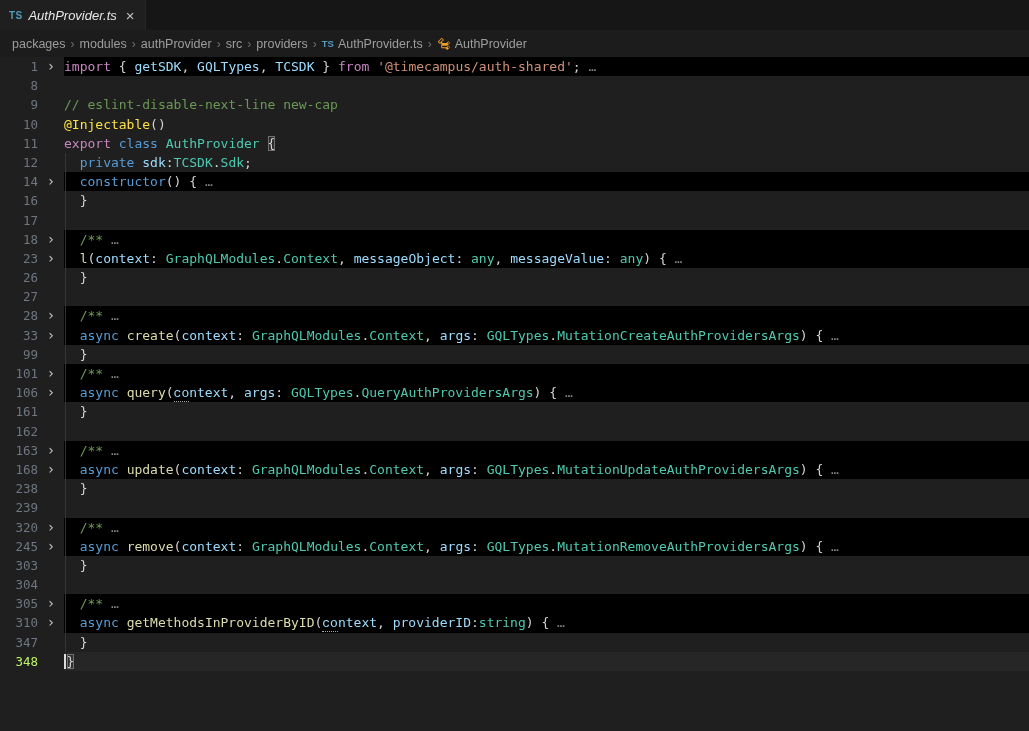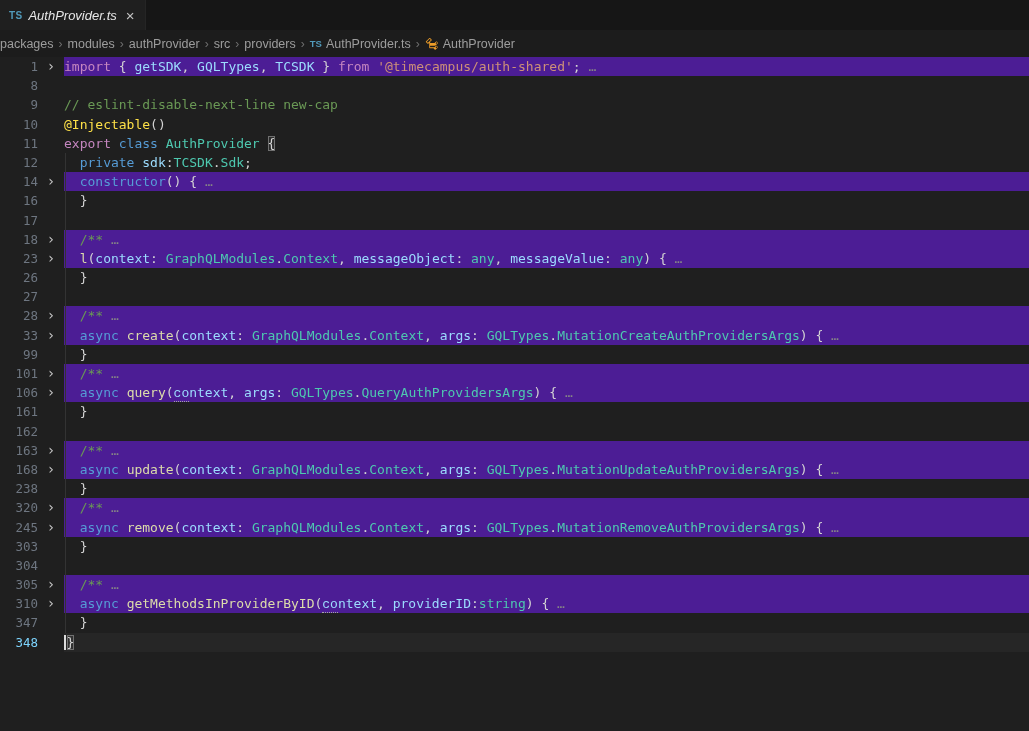--- a/index.html
+++ b/index.html
@@ -14,39 +14,39 @@
     width:146px;box-sizing:border-box;background:#1f1f1f;
     display:flex;align-items:center;gap:6px;padding:0 9px;
     border-right:1px solid #252525;
   }
   .tab-icon{color:#519aba;font-weight:700;font-size:10px;letter-spacing:.3px;}
   .tab-title{font-style:italic;font-size:13px;color:#e7e7e7;white-space:nowrap;}
   .tab-close{color:#c5c5c5;font-size:15px;line-height:15px;margin-left:3px;}
   
   .breadcrumb{
     height:27px;background:#1c1c1c;display:flex;align-items:center;
-    font-size:12.5px;color:#9d9d9d;white-space:nowrap;
+    padding-left:12px;font-size:12.5px;color:#9d9d9d;white-space:nowrap;
   }
   .bc-item{display:flex;align-items:center;gap:4px;}
   .bc-sep{color:#6e6e6e;margin:0 5px;font-size:12px;}
   .bc-ts{color:#519aba;font-weight:700;font-size:9.5px;}
   .bc-class-icon svg{display:block;}
   
   .editor{background:#1f1f1f;}
   .line{
     display:flex;height:19.2px;line-height:19.2px;
     font-family:"DejaVu Sans Mono",monospace;font-size:13px;
   }
   .gutter{width:64px;flex:none;display:flex;align-items:center;}
   .num{width:38px;flex:none;text-align:right;color:#6e7681;font-size:12.5px;}
   .chev{width:26px;flex:none;text-align:center;color:#c5c5c5;font-size:14px;}
   .code{flex:1;white-space:pre;position:relative;}
-  .line.hl .code{background:#4c1d95;}
+  .line.hl .code{background:#000000;}
   .line.active .code{background:#262626;}
-  .line.active .num{color:#7dd3fc;}
+  .line.active .num{color:#bef264;}
   .guide{position:absolute;left:1px;top:0;bottom:0;width:1px;background:#333333;}
   
   .tk-kwc{color:#C586C0;}
   .tk-kw{color:#569CD6;}
   .tk-type{color:#4EC9B0;}
   .tk-fn{color:#DCDCAA;}
   .tk-var{color:#9CDCFE;}
   .tk-str{color:#CE9178;}
   .tk-com{color:#6A9955;}
   .tk-pn{color:#D4D4D4;}
@@ -266,20 +266,27 @@
         </span>
         <span class="code"><span class="guide"></span><span class="tk-sp">  </span><span class="tk-kw">async</span><span class="tk-pn"> </span><span class="tk-fn">update</span><span class="tk-pn">(</span><span class="tk-var">context</span><span class="tk-pn">: </span><span class="tk-type">GraphQLModules</span><span class="tk-pn">.</span><span class="tk-type">Context</span><span class="tk-pn">, </span><span class="tk-var">args</span><span class="tk-pn">: </span><span class="tk-type">GQLTypes</span><span class="tk-pn">.</span><span class="tk-type">MutationUpdateAuthProvidersArgs</span><span class="tk-pn">) { </span><span class="tk-el">…</span></span>
       </div>
       <div class="line">
         <span class="gutter">
           <span class="num">238</span>
           <span class="chev"></span>
         </span>
         <span class="code"><span class="guide"></span><span class="tk-sp">  </span><span class="tk-pn">}</span></span>
       </div>
+      <div class="line">
+        <span class="gutter">
+          <span class="num">239</span>
+          <span class="chev"></span>
+        </span>
+        <span class="code"><span class="guide"></span></span>
+      </div>
       <div class="line hl">
         <span class="gutter">
           <span class="num">320</span>
           <span class="chev">›</span>
         </span>
         <span class="code"><span class="guide"></span><span class="tk-sp">  </span><span class="tk-com">/** </span><span class="tk-el">…</span></span>
       </div>
       <div class="line hl">
         <span class="gutter">
           <span class="num">245</span>

